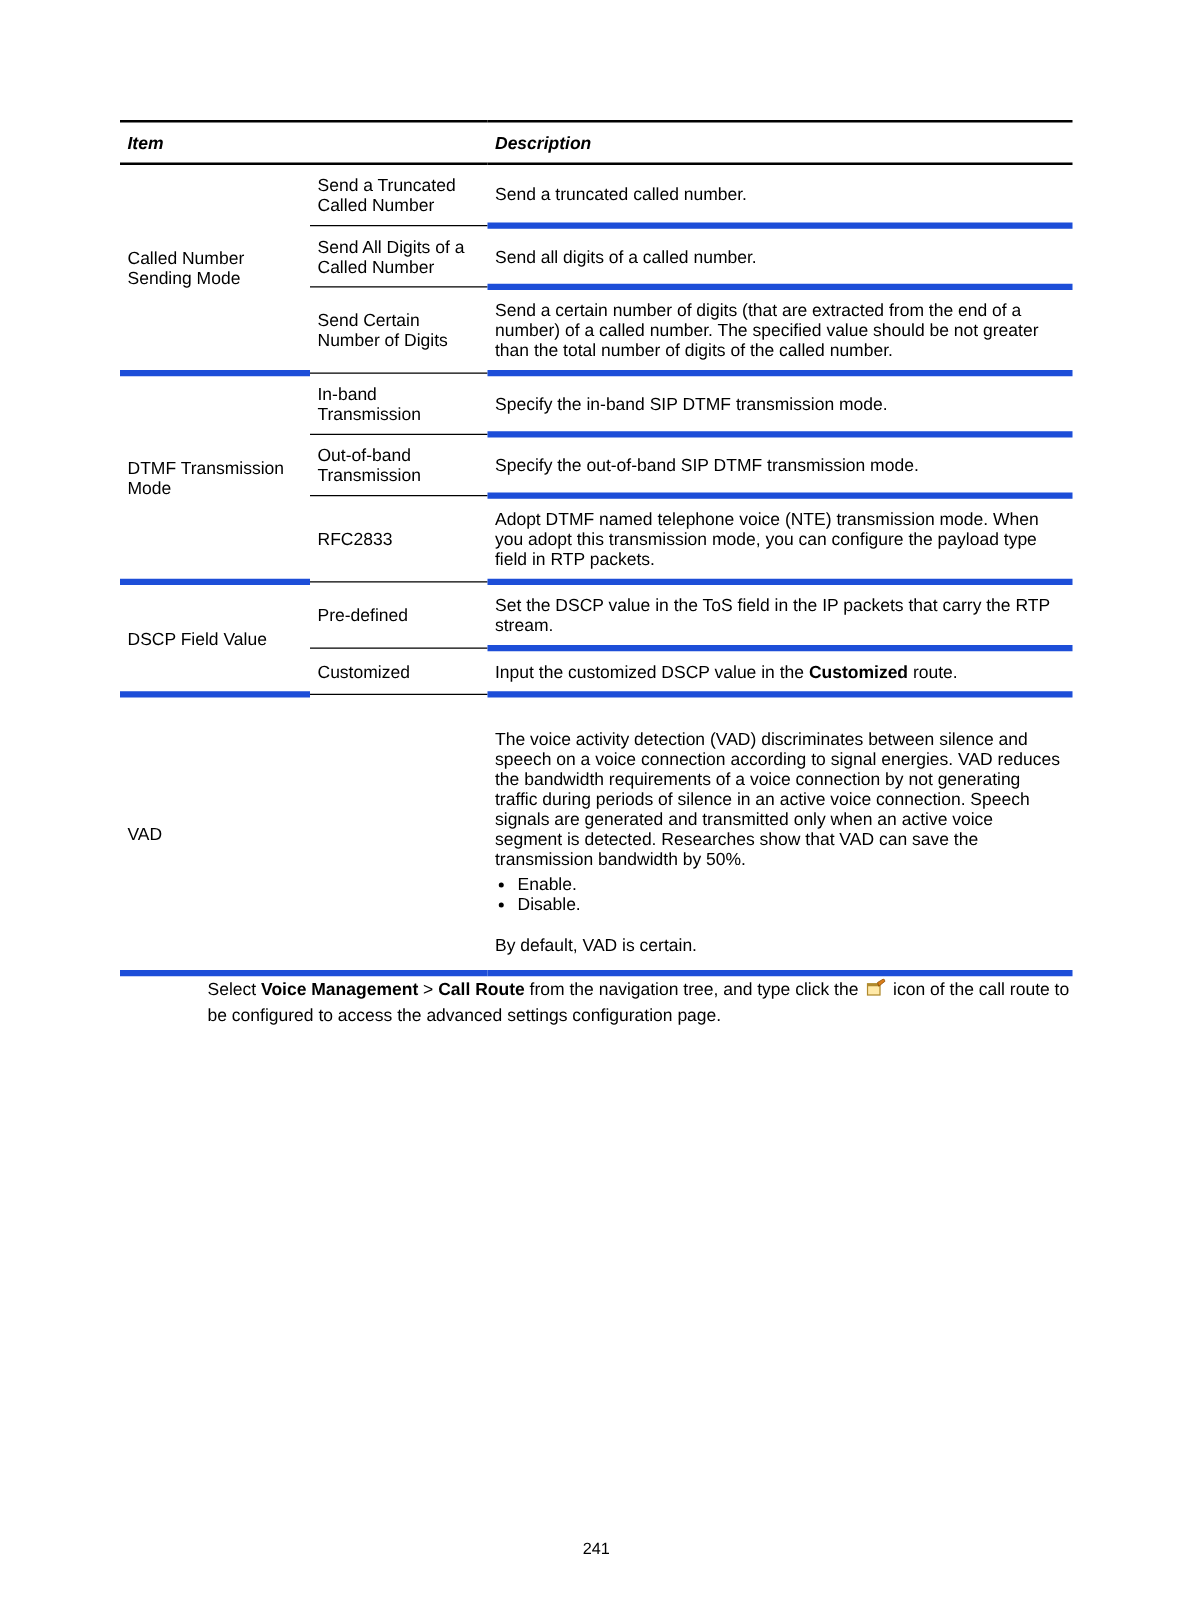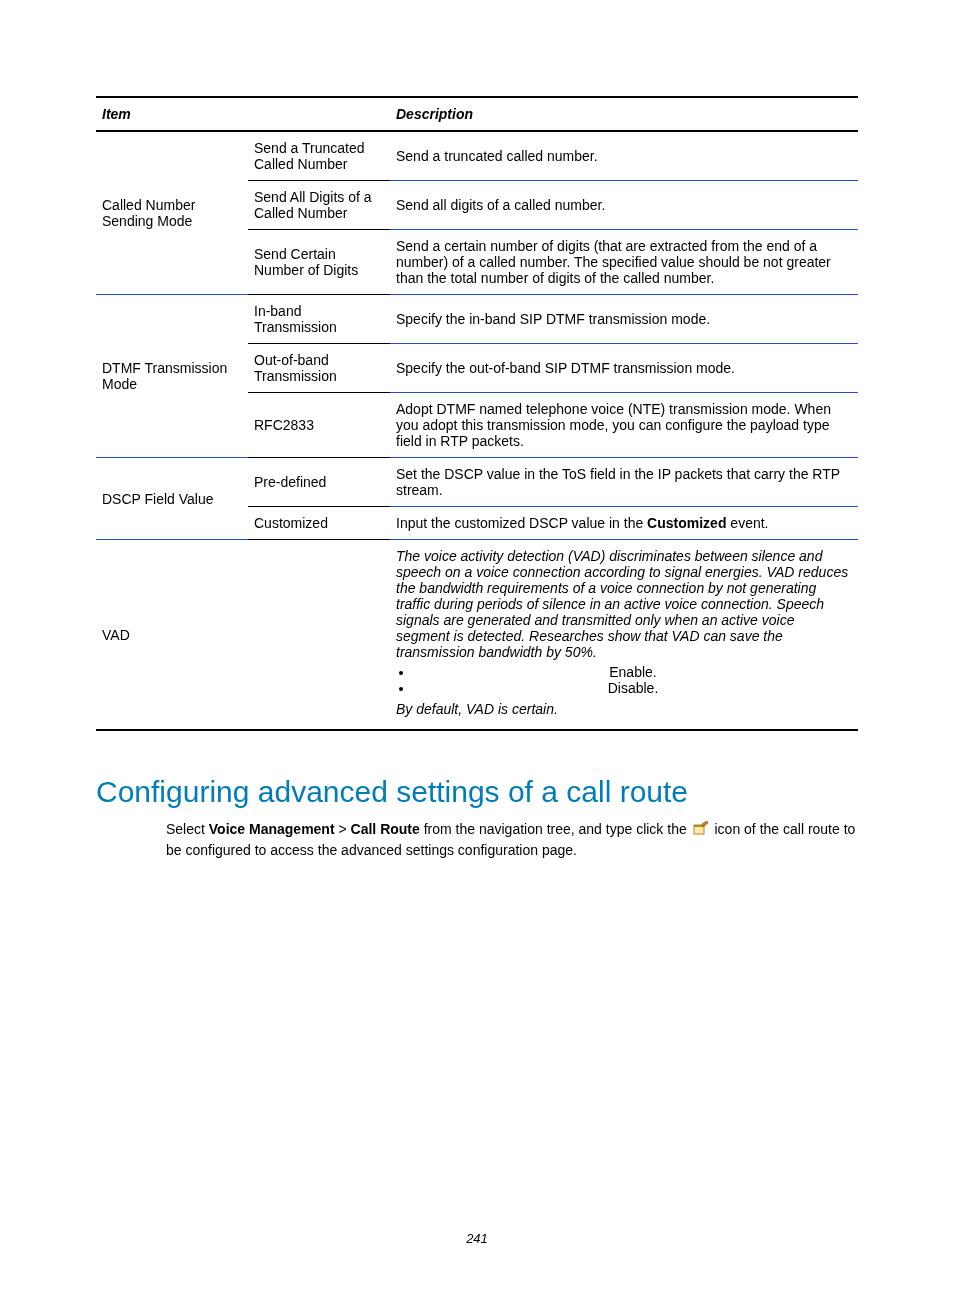--- a/index.html
+++ b/index.html
@@ -19,40 +19,38 @@
     width: 100%;
     border-collapse: collapse;
     font-size: 14px;
     border-top: 2px solid #000;
     border-bottom: 2px solid #000;
   }
   table.doc-table th, table.doc-table td {
     text-align: left;
     vertical-align: middle;
     padding: 8px 6px;
-    border-bottom: 1px solid #1d4ed8;
+    border-bottom: 5px solid #1d4ed8;
     font-weight: normal;
   }
   table.doc-table th {
     font-weight: bold;
     border-bottom: 2px solid #000;
     font-style: italic;
   }
   table.doc-table td.params {
     border-bottom: 1px solid #000;
   }
   .desc ul {
     margin: 4px 0 5px 18px;
     padding: 0;
     list-style: disc;
-    text-align: center;
   }
   .desc p {
-    margin: 0 0 4px 0;
-    font-style: italic;
+    margin: 17px 0 4px 0;
   }
   h1.heading-main {
     font-size: 30px;
     font-weight: normal;
     color: #007db8;
     margin: 44px 0 10px 0;
     font-family: Arial, Helvetica, sans-serif;
   }
   h2.heading-sub {
     font-size: 22px;
@@ -71,21 +69,20 @@
     vertical-align: middle;
     margin: 0 2px;
   }
   .pagenum {
     position: absolute;
     bottom: 50px;
     left: 0;
     width: 100%;
     text-align: center;
     font-size: 13px;
-    font-style: italic;
   }
   .bold-in-desc { font-weight: bold; }
   .item-col { width: 140px; }
   .param-col { width: 130px; }
 </style>
 </head>
 <body>
 
 <div class="page">
 
@@ -126,38 +123,37 @@
         <td class="desc">Adopt DTMF named telephone voice (NTE) transmission mode. When you adopt this transmission mode, you can configure the payload type field in RTP packets.</td>
       </tr>
 
       <tr>
         <td class="item-col" rowspan="2">DSCP Field Value</td>
         <td class="param-col params">Pre-defined</td>
         <td class="desc">Set the DSCP value in the ToS field in the IP packets that carry the RTP stream.</td>
       </tr>
       <tr>
         <td class="param-col params">Customized</td>
-        <td class="desc"><span>Input the customized DSCP value in the </span><span class="bold-in-desc">Customized</span><span> event.</span></td>
+        <td class="desc"><span>Input the customized DSCP value in the </span><span class="bold-in-desc">Customized</span><span> route.</span></td>
       </tr>
 
       <tr>
         <td class="item-col" colspan="2">VAD</td>
         <td class="desc">
           <p>The voice activity detection (VAD) discriminates between silence and speech on a voice connection according to signal energies. VAD reduces the bandwidth requirements of a voice connection by not generating traffic during periods of silence in an active voice connection. Speech signals are generated and transmitted only when an active voice segment is detected. Researches show that VAD can save the transmission bandwidth by 50%.</p>
           <ul>
             <li>Enable.</li>
             <li>Disable.</li>
           </ul>
           <p>By default, VAD is certain.</p>
         </td>
       </tr>
     </tbody>
   </table>
 
-  <h1 class="heading-main">Configuring advanced settings of a call route</h1>
 
   <div class="body-text">
     <span>Select </span><b>Voice Management</b><span> &gt; </span><b>Call Route</b><span> from the navigation tree, and type click the </span><span class="edit-icon"><svg width="16" height="14" viewBox="0 0 16 14">
           <rect x="1" y="4" width="10" height="9" fill="#ffe9a8" stroke="#b08a2e" stroke-width="1"></rect>
           <rect x="1" y="4" width="10" height="2" fill="#b08a2e"></rect>
           <path d="M9 3 L14 0 L15 2 L10 6 Z" fill="#d97e1a" stroke="#8a4a00" stroke-width="0.6"></path>
         </svg></span><span> icon of the call route to be configured to access the advanced settings configuration page.</span>
   </div>
 
   <div class="pagenum">241</div>

